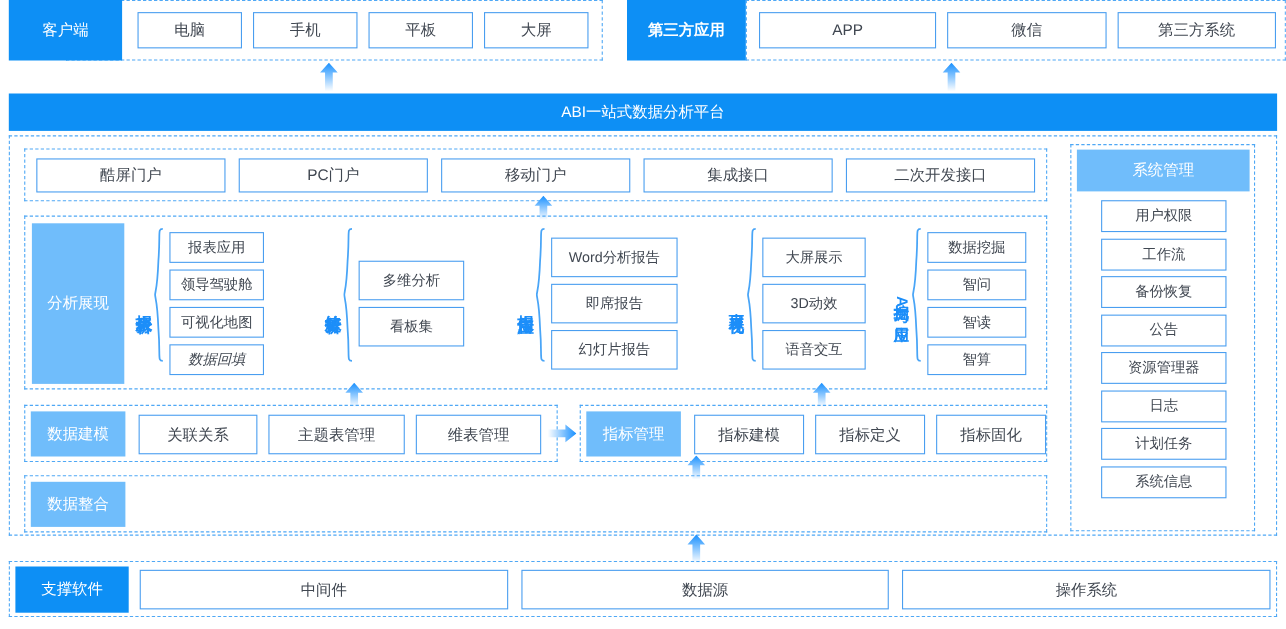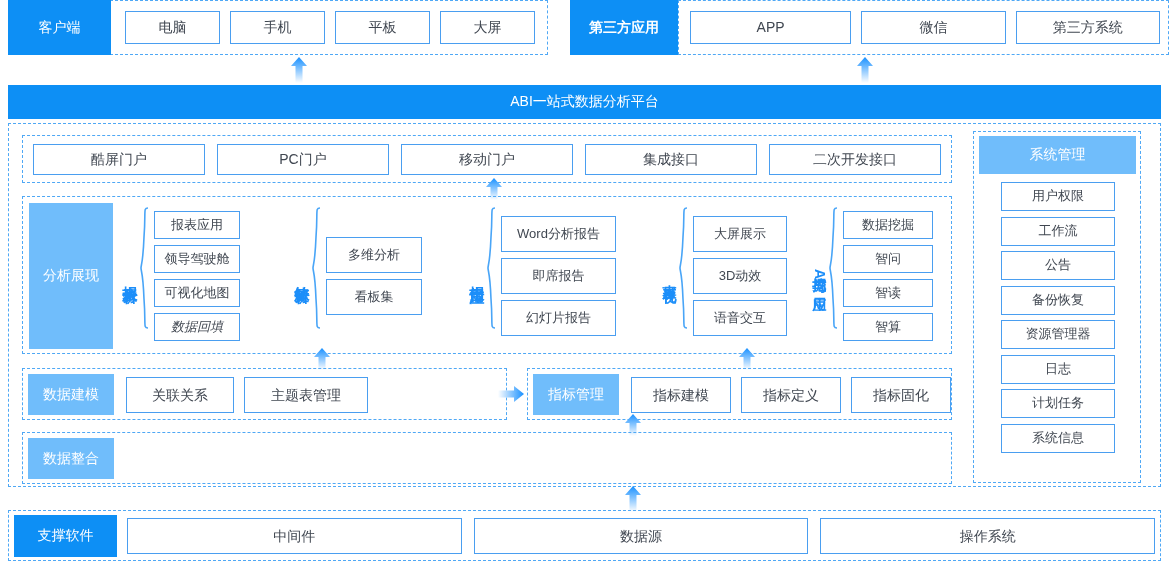--- a/index.html
+++ b/index.html
@@ -327,20 +327,21 @@
       <polygon points="9,0 17,9 12.5,9 12.5,22 5.5,22 5.5,9 1,9" fill="url(#gu5)"></polygon>
     </svg>
   </div>
 
   <div id="model-band">
     <div id="model-left">
       <div id="model-cat" class="cat-soft">数据建模</div>
       <div class="band-items" style="left:103px;">
         <div class="tile" style="width:108px;">关联关系</div>
         <div class="tile" style="width:124px;">主题表管理</div>
+        <div class="tile" style="width:114px;">维表管理</div>
       </div>
     </div>
 
     <div class="arrow-right" style="left:476px; top:17px;">
       <svg width="26" height="18" viewBox="0 0 26 18">
         <defs>
             <linearGradient id="gr1" x1="0" y1="0" x2="1" y2="0">
           <stop offset="0" stop-color="#ffffff"></stop>
               <stop offset="1" stop-color="#1890ff"></stop>
         </linearGradient>
@@ -373,22 +374,22 @@
 
   <div id="integ-band">
     <div id="integ-cat" class="cat-soft">数据整合</div>
   </div>
 
   <div id="sysadmin">
     <div id="sysadmin-head" class="cat-soft">系统管理</div>
     <div id="sysadmin-list">
       <div class="tile">用户权限</div>
       <div class="tile">工作流</div>
+      <div class="tile">备份恢复</div>
       <div class="tile">公告</div>
-      <div class="tile">备份恢复</div>
       <div class="tile">资源管理器</div>
       <div class="tile">日志</div>
       <div class="tile">计划任务</div>
       <div class="tile">系统信息</div>
     </div>
   </div>
 
   <div class="arrow-up" style="left:624px; top:486px;">
     <svg width="18" height="26" viewBox="0 0 18 26">
       <defs>

